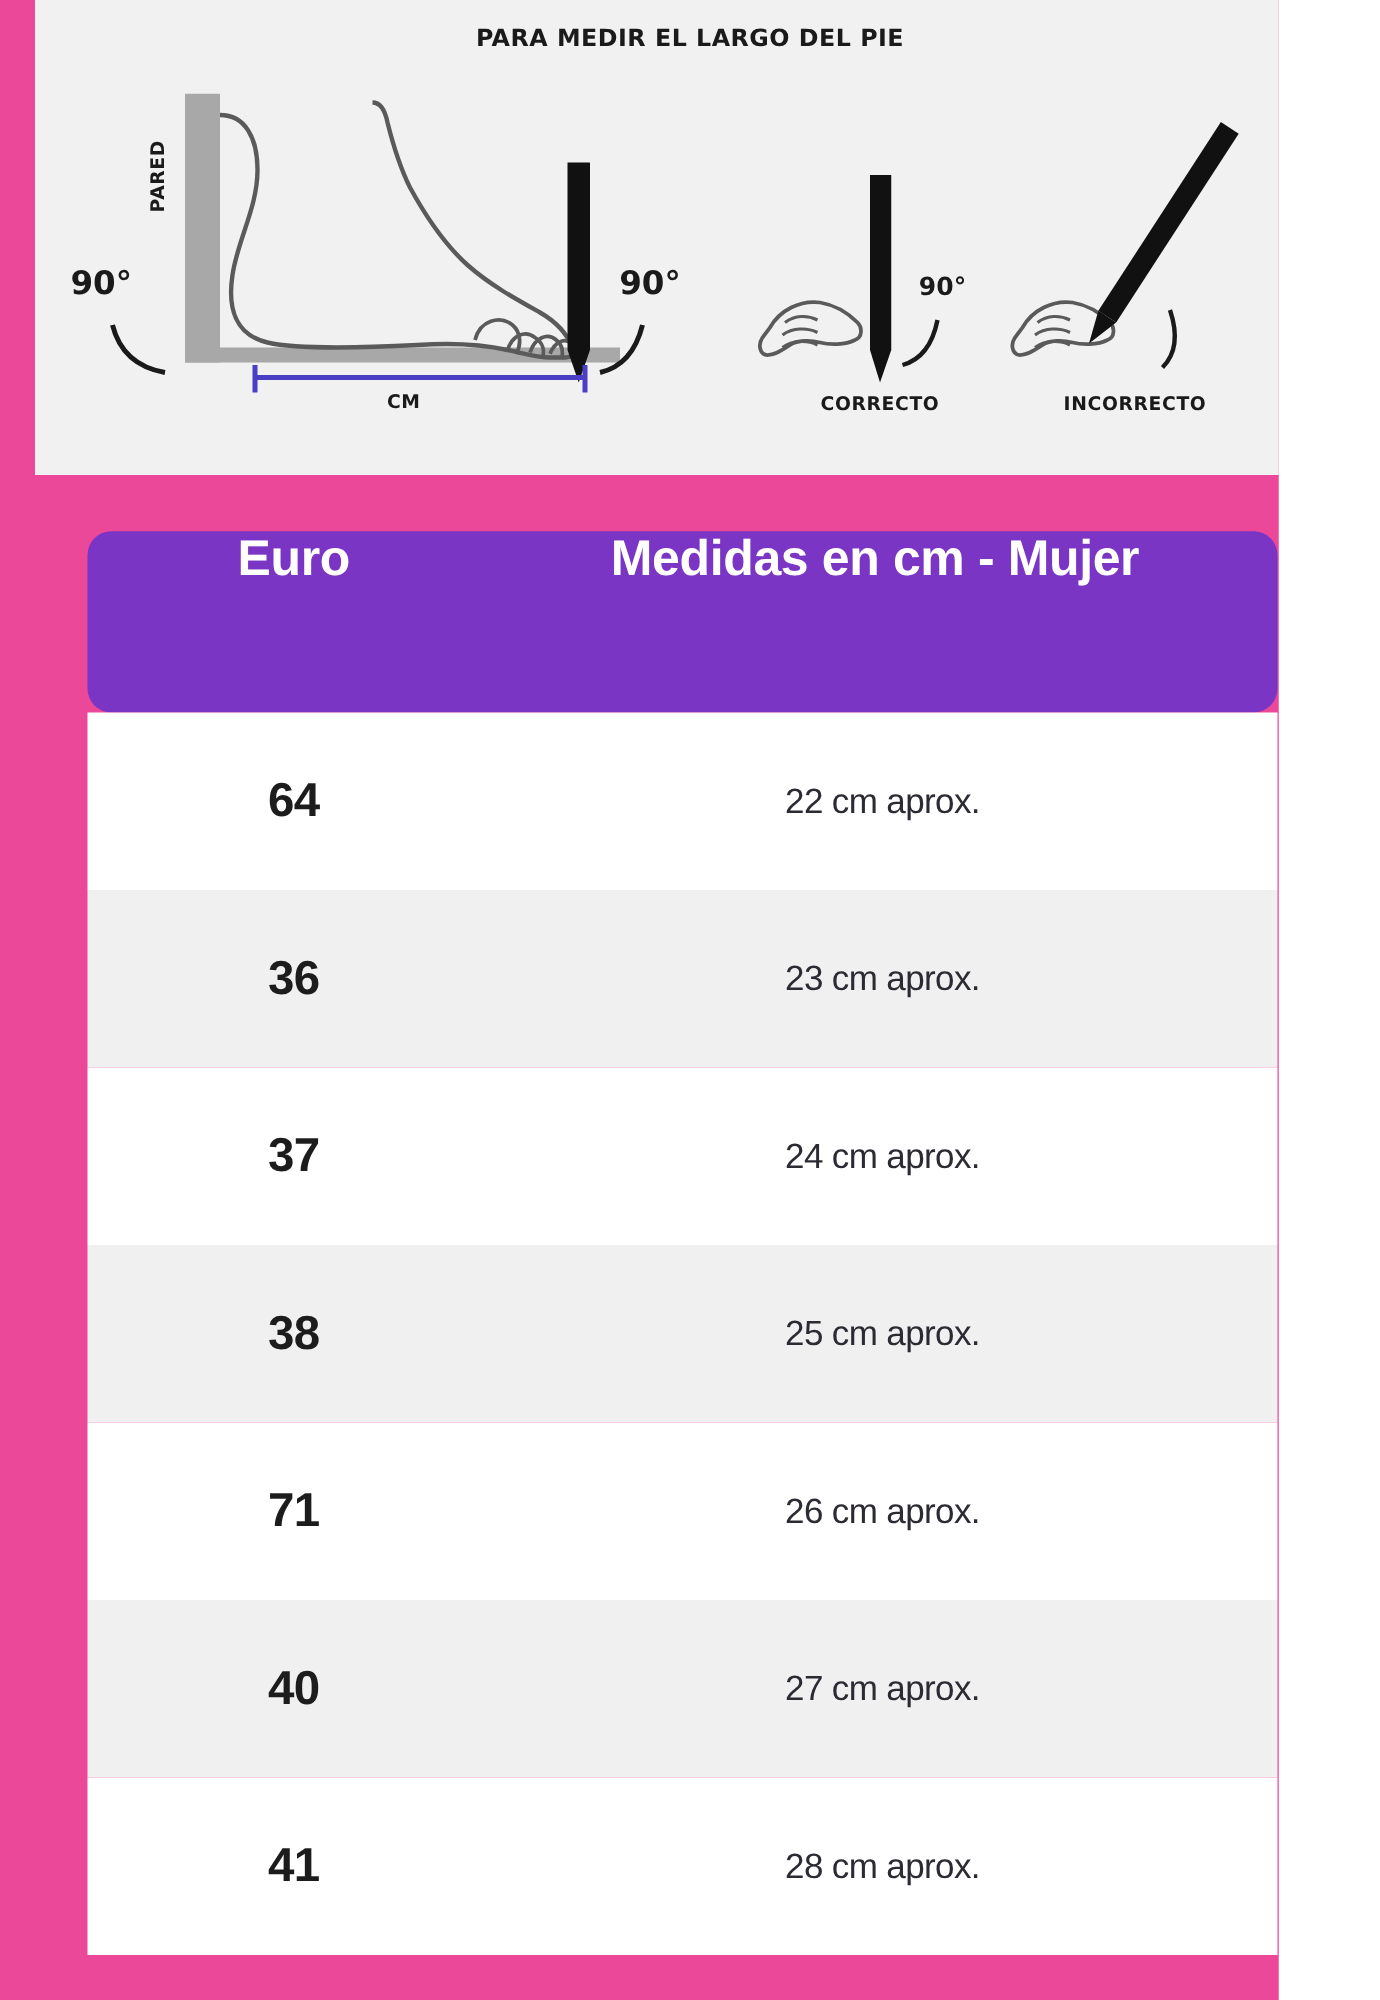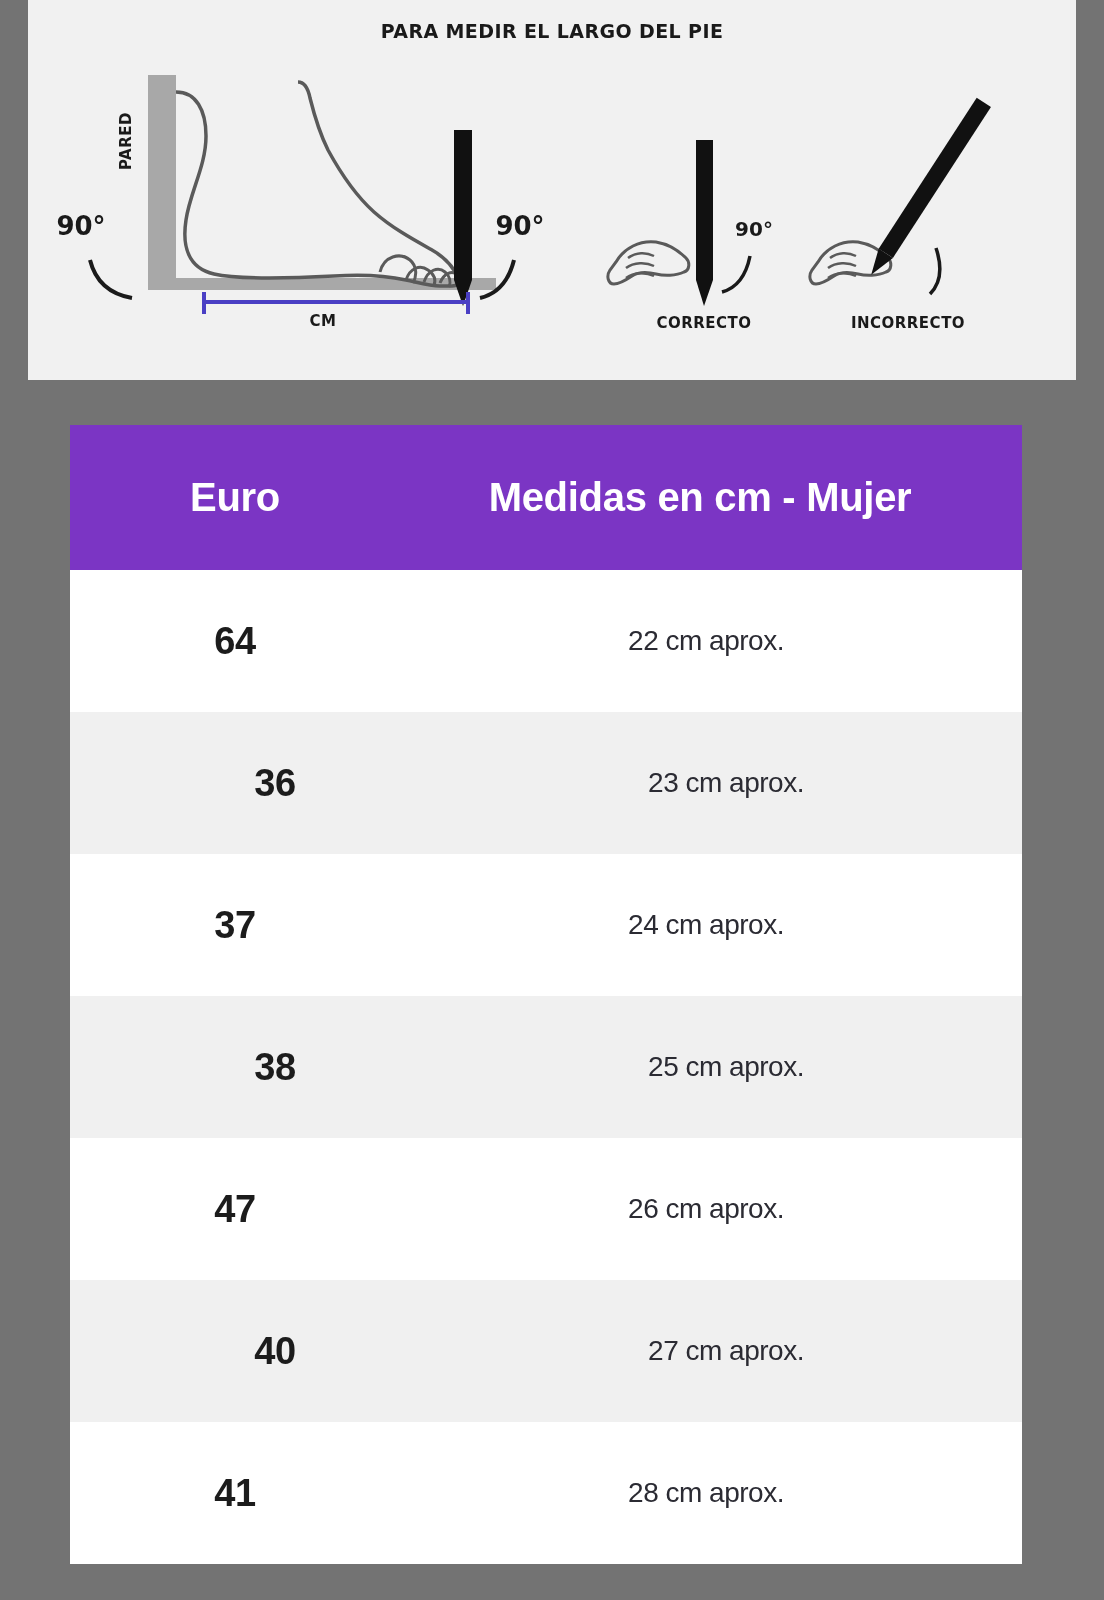--- a/index.html
+++ b/index.html
@@ -3,24 +3,24 @@
 <meta charset="utf-8">
 <style>
   * { box-sizing: border-box; }
   html, body {
     margin: 0;
     padding: 0;
     background: #ffffff;
     font-family: "Liberation Sans", sans-serif;
   }
   .page {
-    width: 1104px;
+    width: 1023px;
     height: 1600px;
     position: relative;
-    background: #737373;
+    background: #ec4899;
     overflow: hidden;
   }
 
   
   .diagram-panel {
     position: absolute;
     left: 28px;
     top: 0;
     width: 1048px;
     height: 380px;
@@ -50,22 +50,23 @@
   .size-table {
     position: absolute;
     left: 70px;
     top: 425px;
     width: 952px;
   }
   .table-header {
     background: #7b35c4;
     height: 145px;
     display: flex;
-    align-items: center;
+    align-items: flex-start;
     color: #ffffff;
+    border-radius: 19px;
   }
   .th-euro {
     width: 330px;
     text-align: center;
     font-size: 40px;
     font-weight: bold;
     letter-spacing: -0.3px;
   }
   .th-medidas {
     flex: 1;
@@ -74,21 +75,21 @@
     font-weight: bold;
     letter-spacing: -0.3px;
     padding-right: 22px;
   }
   .row {
     display: flex;
     align-items: center;
     height: 142px;
     background: #ffffff;
   }
-  .row.alt { background: #f0f0f0; padding-left: 40px; }
+  .row.alt { background: #f0f0f0; }
   .td-euro {
     width: 330px;
     text-align: center;
     font-size: 38px;
     font-weight: bold;
     color: #1c1c1c;
     letter-spacing: -0.5px;
   }
   .td-medida {
     flex: 1;
@@ -213,21 +214,21 @@
     </div>
     <div class="row">
       <div class="td-euro">37</div>
       <div class="td-medida">24 cm aprox.</div>
     </div>
     <div class="row alt">
       <div class="td-euro">38</div>
       <div class="td-medida">25 cm aprox.</div>
     </div>
     <div class="row">
-      <div class="td-euro">47</div>
+      <div class="td-euro">71</div>
       <div class="td-medida">26 cm aprox.</div>
     </div>
     <div class="row alt">
       <div class="td-euro">40</div>
       <div class="td-medida">27 cm aprox.</div>
     </div>
     <div class="row">
       <div class="td-euro">41</div>
       <div class="td-medida">28 cm aprox.</div>
     </div>

